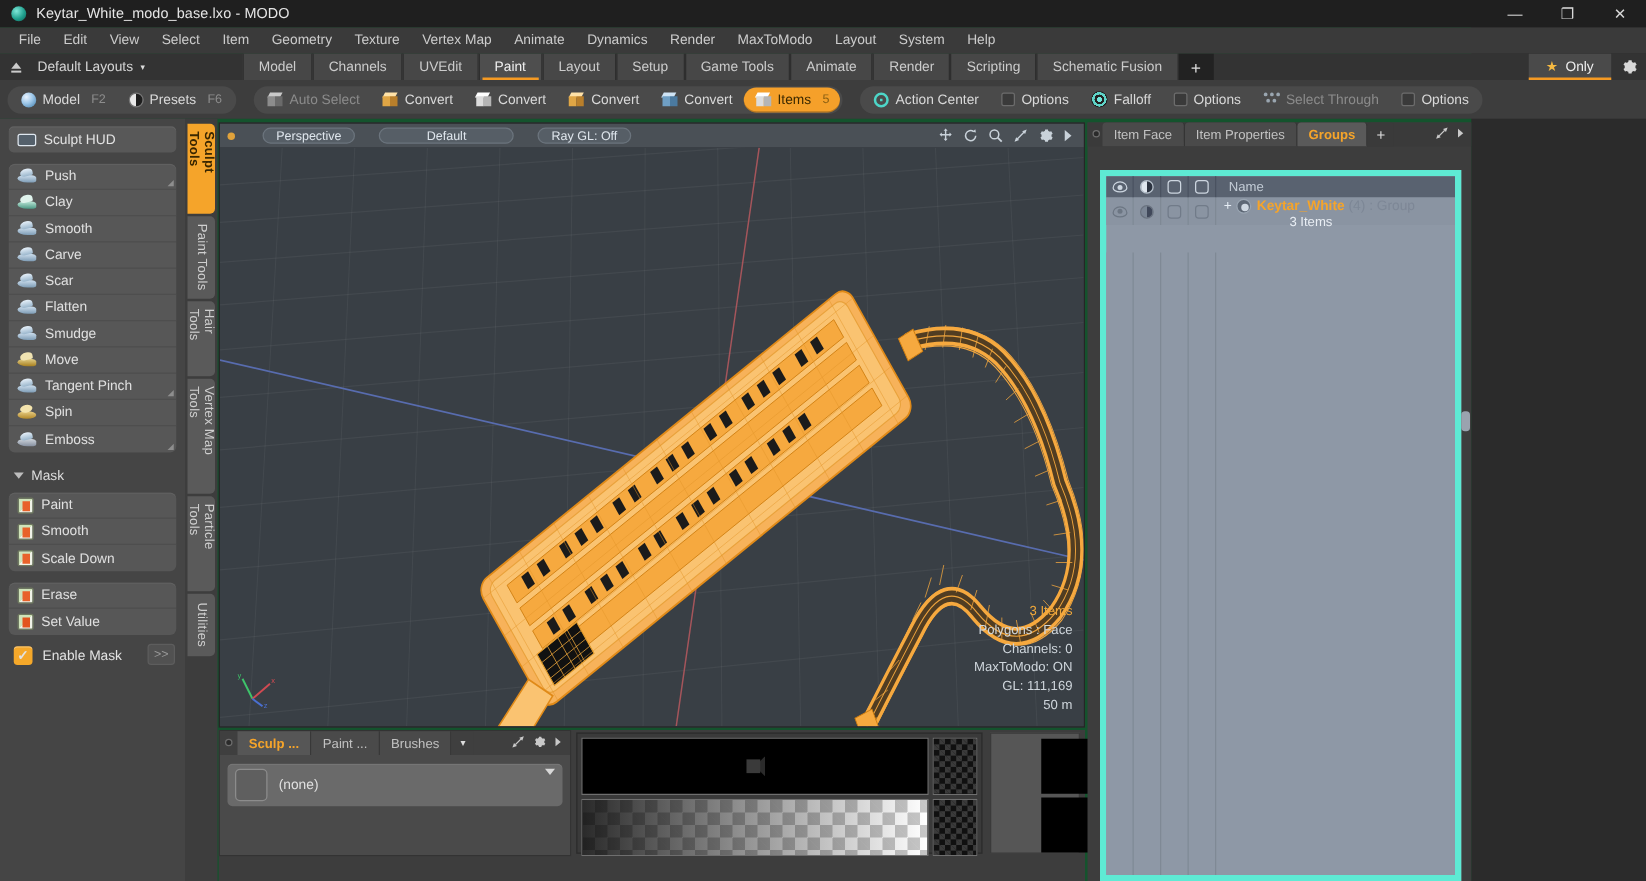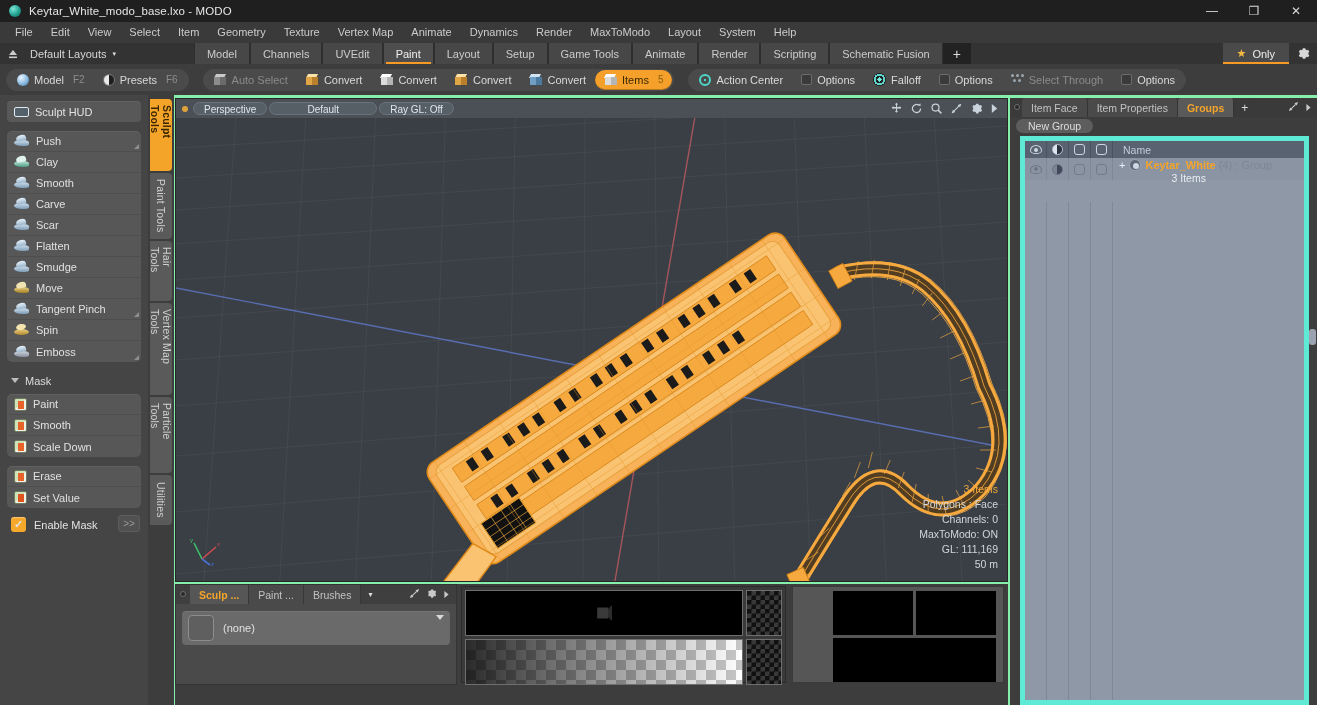--- a/index.html
+++ b/index.html
@@ -3,21 +3,21 @@
 <meta charset="utf-8">
 <style>
   * { box-sizing: border-box; margin:0; padding:0; }
   html,body {
     width:1317px; height:705px; overflow:hidden;
     background:#2b2b2b;
     font-family:"Liberation Sans", sans-serif;
     font-size:11px; color:#c8c8c8;
     -webkit-font-smoothing:antialiased;
   }
-  .app { position:relative; width:1317px; height:705px; background:#86efac; }
+  .app { position:relative; width:1177px; height:705px; background:#14532d; }
 
   
   .titlebar {
     position:absolute; left:0; top:0; width:1317px; height:22px;
     background:#1f1f1f; display:flex; align-items:center;
   }
   .titlebar .app-icon {
     width:12px; height:12px; border-radius:50%;
     background:radial-gradient(circle at 35% 32%, #7fe7d8 0%, #21a18f 55%, #0d5f55 100%);
     margin-left:9px; margin-right:8px; flex:none;
@@ -193,21 +193,21 @@
     writing-mode:vertical-rl; text-orientation:mixed;
     font-size:10.5px; display:flex; align-items:center; justify-content:center;
     border-radius:0 4px 4px 0; padding:6px 0; letter-spacing:.2px;
   }
   .vtab.active { background:#f5a42a; color:#3a2700; font-weight:bold; }
 
   
   .viewwrap { position:absolute; left:175px; top:98px; right:309px; height:484px; background:#2f3338;
               border:1px solid #262626; }
   .viewhdr {
-    height:19px; background:#4a5056; display:flex; align-items:center; padding-left:4px; gap:2px;
+    height:19px; background:#4a5056; display:flex; align-items:center; padding-left:4px; gap:19px;
   }
   .vdot { width:6px; height:6px; border-radius:50%; background:#e0a23b; margin:0 3px 0 2px; flex:none; }
   .vpill {
     height:13px; line-height:13px; padding:0 10px; border-radius:7px; font-size:10px;
     background:#565e66; color:#dfe6ed; border:1px solid #6b747d; white-space:nowrap;
   }
   .vpill.wide { min-width:108px; text-align:center; }
   .vicons { margin-left:auto; display:flex; align-items:center; gap:7px; padding-right:8px; color:#c9d2da; }
   .vicons svg { display:block; }
   .canvas {
@@ -951,23 +951,20 @@
             </svg>
         </span>
         <span>
           <svg width="7" height="9" viewBox="0 0 10 12">
               <path fill="#c9c9c9" d="M2 1l6 5-6 5z"></path>
             </svg>
         </span>
       </div>
     </div>
 
-    <div class="newgroupbar">
-      <span class="newgroup">New Group</span>
-    </div>
 
     <div class="listwrap">
       <div class="lhead">
         <div class="lcol">
             <span class="eyeic"></span>
           </div>
         <div class="lcol">
             <span class="shadeic"></span>
           </div>
         <div class="lcol">

